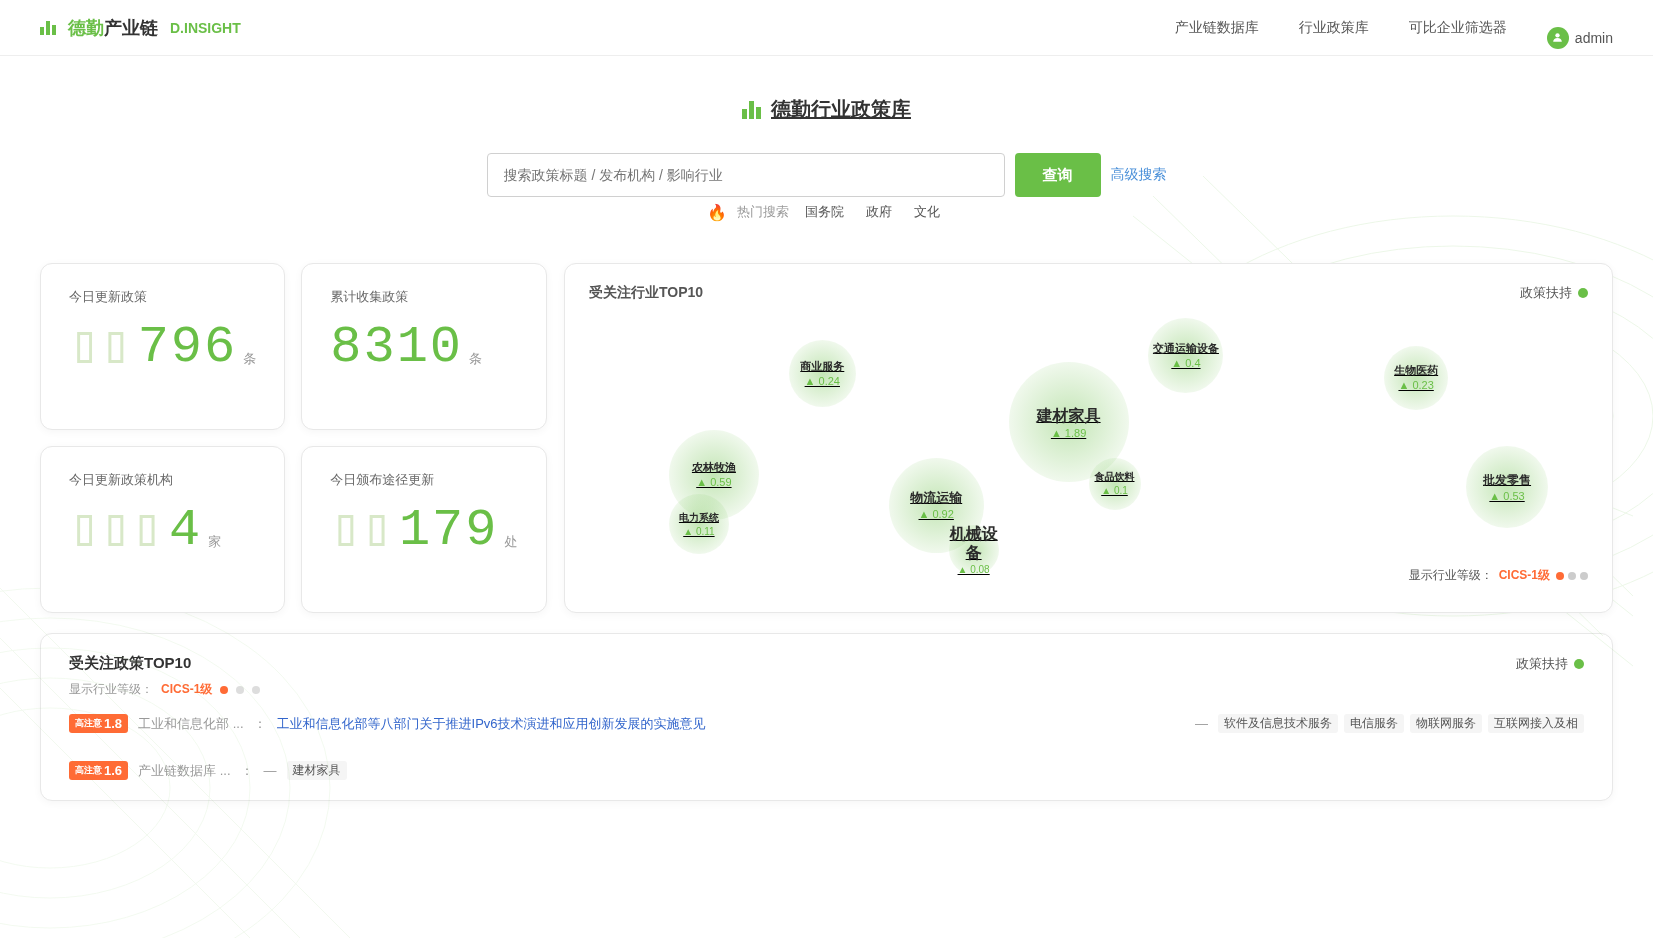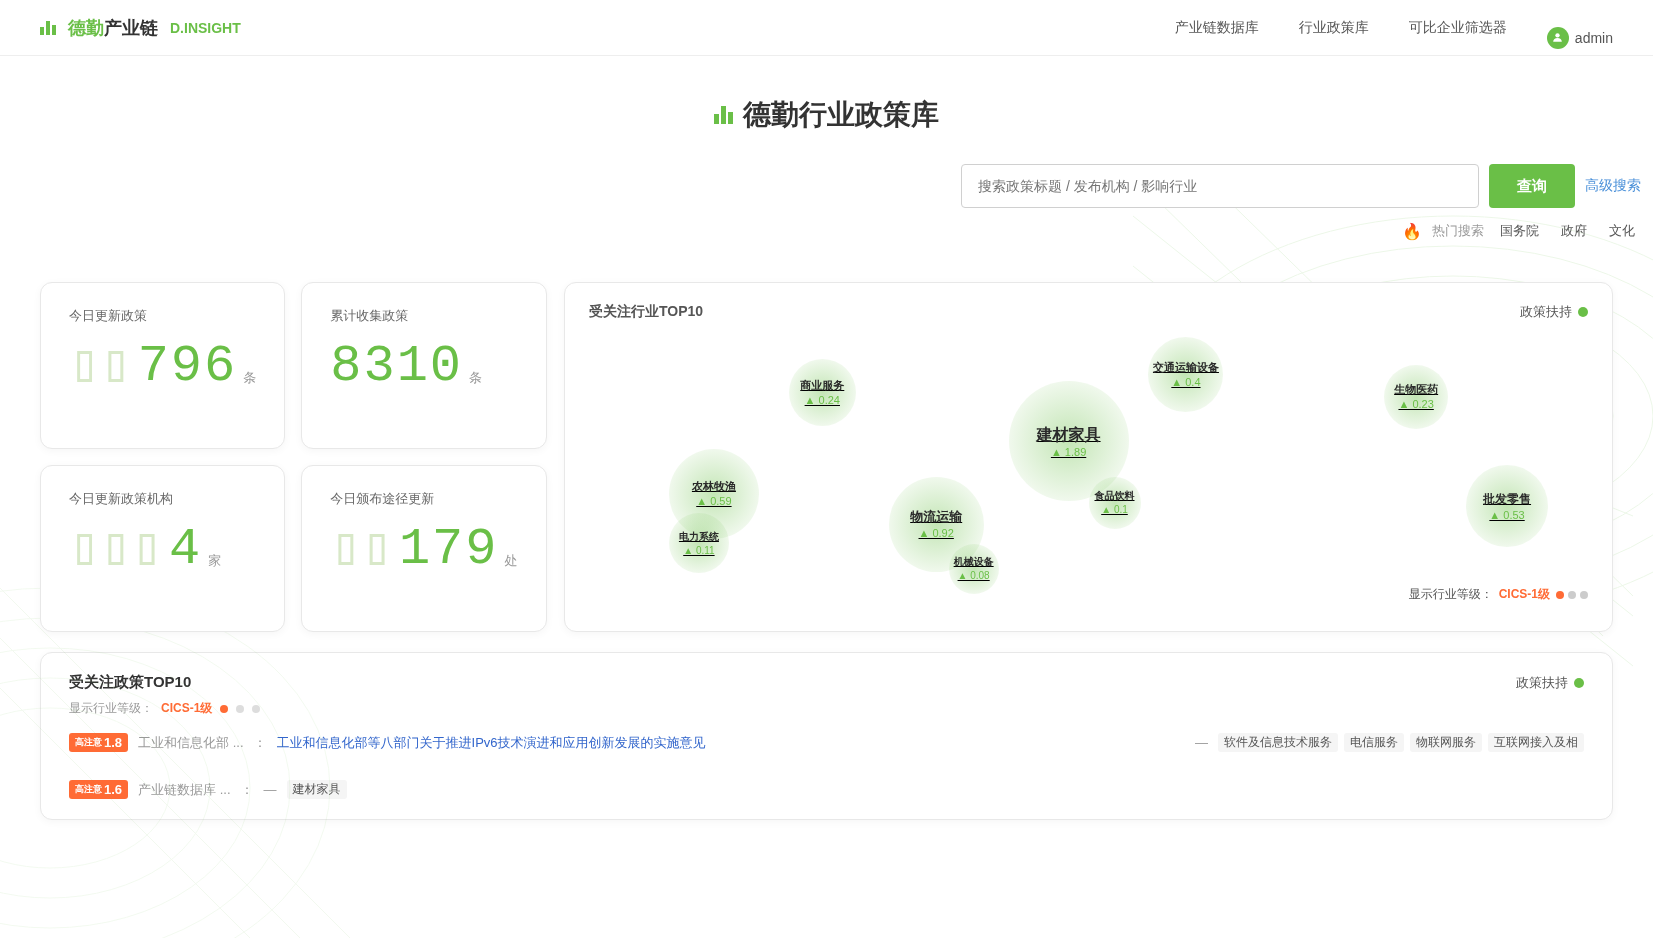--- a/index.html
+++ b/index.html
@@ -28,32 +28,32 @@
     
     .main { padding: 0; position: relative; background: #fff; }
 
     
     .page-title-area {
       text-align: center; padding: 40px 0 20px;
       position: relative; z-index: 1;
     }
     .page-title {
       display: inline-flex; align-items: center; gap: 10px;
-      font-size: 28px; color: #333; font-weight: 600;
+      font-size: 20px; color: #333; font-weight: 600; text-decoration: underline;
     }
     .title-icon { display: flex; align-items: flex-end; gap: 2px; }
     .title-icon span { display: block; background: #6abf47; width: 5px; }
     .title-icon span:nth-child(1) { height: 10px; }
     .title-icon span:nth-child(2) { height: 18px; }
     .title-icon span:nth-child(3) { height: 12px; }
 
     
     .search-area {
-      display: flex; flex-direction: column; align-items: flex-end;
-      gap: 12px; padding: 10px 12px 20px;
+      display: flex; flex-direction: column; align-items: center;
+      gap: 4px; padding: 10px 0 20px;
       position: relative; z-index: 1;
     }
     .search-row { display: flex; align-items: center; gap: 10px; width: 680px; }
     .search-input {
       flex: 1; height: 44px; border: 1.5px solid #d0d0d0; border-radius: 4px;
       padding: 0 16px; font-size: 14px; color: #999; outline: none;
     }
     .search-btn {
       height: 44px; padding: 0 28px; background: #6abf47; color: #fff;
       border: none; border-radius: 4px; font-size: 15px; cursor: pointer;
@@ -354,21 +354,21 @@
           <span class="bubble-name" style="font-size:10px;">食品饮料</span>
           <span class="bubble-value" style="font-size:10px;">▲ 0.1</span>
         </div>
 
         <div class="bubble" style="width:60px;height:60px;left:8%;top:65%;">
           <span class="bubble-name" style="font-size:10px;">电力系统</span>
           <span class="bubble-value" style="font-size:10px;">▲ 0.11</span>
         </div>
 
         <div class="bubble" style="width:50px;height:50px;left:36%;top:76%;">
-          <span class="bubble-name" style="font-size:10px;">机械设备</span>
+          <span class="bubble-name" style="font-size:16px;">机械设备</span>
           <span class="bubble-value" style="font-size:10px;">▲ 0.08</span>
         </div>
 
         <div class="level-indicator">
           <span>显示行业等级：</span>
           <span style="color:#ff6b35;font-weight:600;font-size:12px;">CICS-1级</span>
           <div class="level-dots">
             <div class="level-dot" style="background:#ff6b35;"></div>
             <div class="level-dot" style="background:#ccc;"></div>
             <div class="level-dot" style="background:#ccc;"></div>

